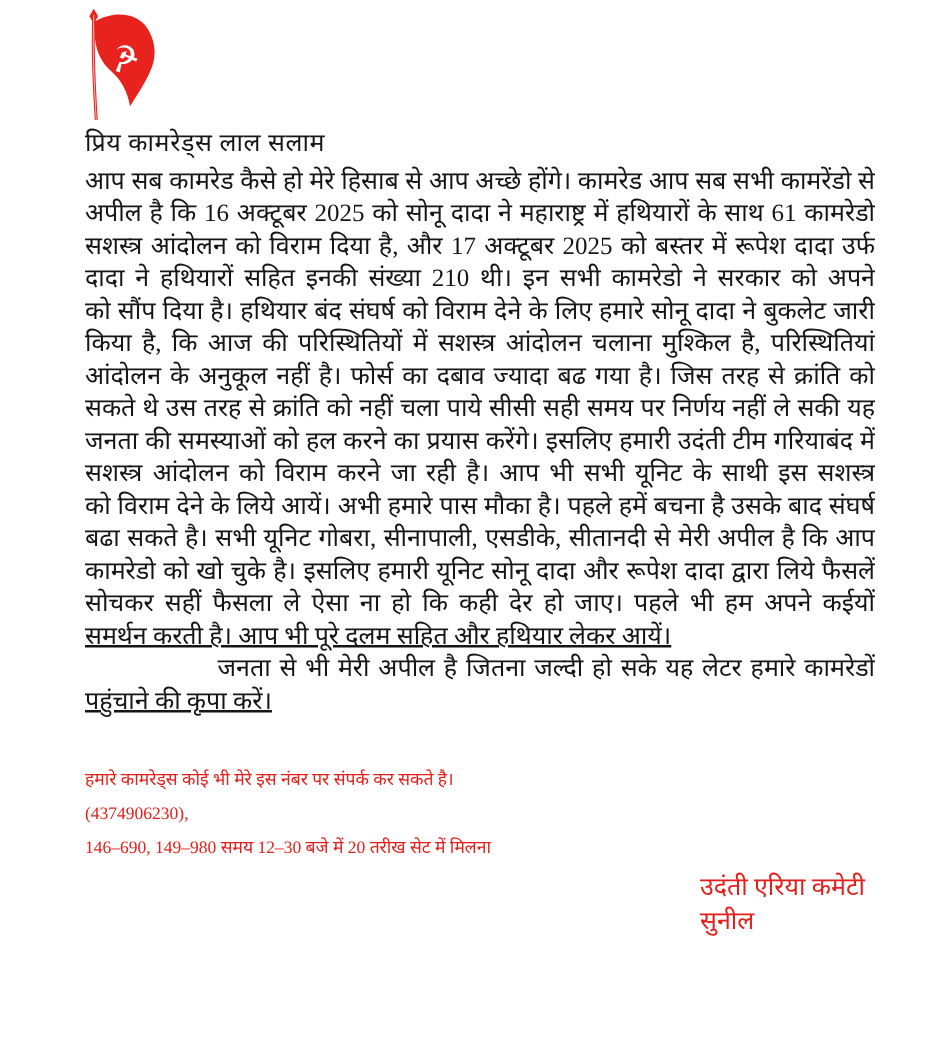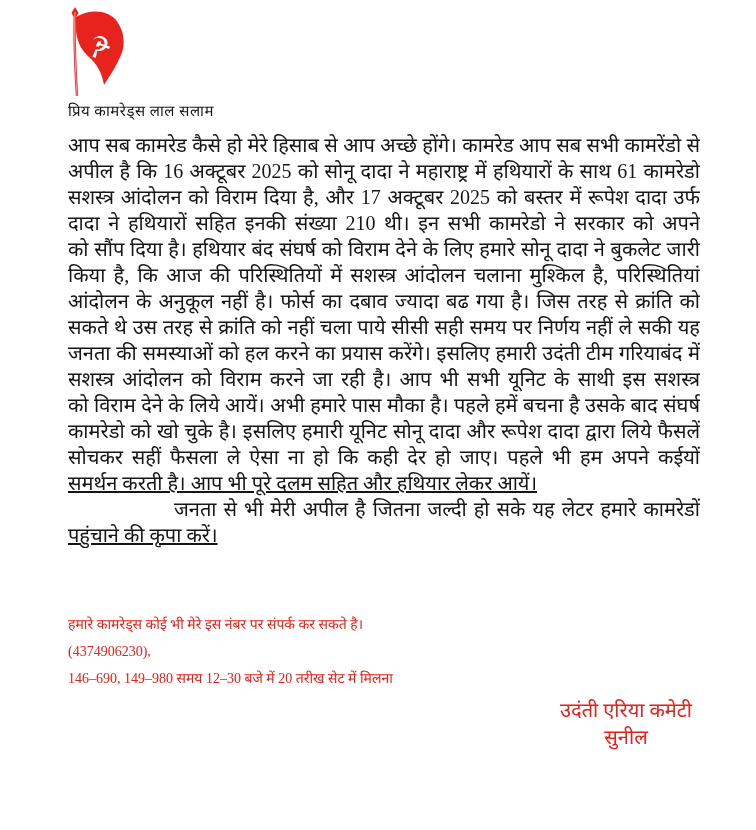--- a/index.html
+++ b/index.html
@@ -20,21 +20,21 @@
     position: absolute;
     left: 60px;
     top: 4px;
     width: 84px;
     height: 98px;
   }
   .salutation {
     position: absolute;
     left: 68px;
     top: 100px;
-    font-size: 15px;
+    font-size: 20px;
     letter-spacing: 0.5px;
     white-space: nowrap;
   }
   .body-block {
     position: absolute;
     left: 68px;
     top: 132px;
     width: 632px;
     font-size: 20px;
   }
@@ -61,21 +61,21 @@
   }
   .contact-line {
     height: 27px;
     line-height: 27px;
     overflow: hidden;
   }
   .signature-block {
     position: absolute;
     right: 64px;
     top: 697px;
-    text-align: center;
+    text-align: left;
     font-size: 20px;
   }
   .signature-line {
     height: 27px;
     line-height: 27px;
     white-space: nowrap;
   }
 </style>
 </head>
 <body>
@@ -108,20 +108,21 @@
     <div class="jline">अपील है कि 16 अक्टूबर 2025 को सोनू दादा ने महाराष्ट्र में हथियारों के साथ 61 कामरेडो सहित</div>
     <div class="jline">सशस्त्र आंदोलन को विराम दिया है, और 17 अक्टूबर 2025 को बस्तर में रूपेश दादा उर्फ सतीश</div>
     <div class="jline">दादा ने हथियारों सहित इनकी संख्या 210 थी। इन सभी कामरेडो ने सरकार को अपने हथियारों</div>
     <div class="jline">को सौंप दिया है। हथियार बंद संघर्ष को विराम देने के लिए हमारे सोनू दादा ने बुकलेट जारी</div>
     <div class="jline">किया है, कि आज की परिस्थितियों में सशस्त्र आंदोलन चलाना मुश्किल है, परिस्थितियां सशस्त्र</div>
     <div class="jline">आंदोलन के अनुकूल नहीं है। फोर्स का दबाव ज्यादा बढ गया है। जिस तरह से क्रांति को चला</div>
     <div class="jline">सकते थे उस तरह से क्रांति को नहीं चला पाये सीसी सही समय पर निर्णय नहीं ले सकी यह</div>
     <div class="jline">जनता की समस्याओं को हल करने का प्रयास करेंगे। इसलिए हमारी उदंती टीम गरियाबंद में</div>
     <div class="jline">सशस्त्र आंदोलन को विराम करने जा रही है। आप भी सभी यूनिट के साथी इस सशस्त्र आंदोलन</div>
     <div class="jline">को विराम देने के लिये आयें। अभी हमारे पास मौका है। पहले हमें बचना है उसके बाद संघर्ष आगे</div>
+    <div class="jline">बढा सकते है। सभी यूनिट गोबरा, सीनापाली, एसडीके, सीतानदी से मेरी अपील है कि आप</div>
     <div class="jline">कामरेडो को खो चुके है। इसलिए हमारी यूनिट सोनू दादा और रूपेश दादा द्वारा लिये फैसलें का</div>
     <div class="jline">सोचकर सहीं फैसला ले ऐसा ना हो कि कही देर हो जाए। पहले भी हम अपने कईयों महत्वपूर्ण</div>
     <div class="jline lastline">समर्थन करती है। आप भी पूरे दलम सहित और हथियार लेकर आयें।</div>
     <div class="jline indent">जनता से भी मेरी अपील है जितना जल्दी हो सके यह लेटर हमारे कामरेडों तक</div>
     <div class="jline lastline">पहुंचाने की कृपा करें।</div>
   </div>
 
   <div class="contact-block" style="color:#e3201b;">
     <div class="contact-line">हमारे कामरेड्स कोई भी मेरे इस नंबर पर संपर्क कर सकते है।</div>
     <div class="contact-line">(4374906230),</div>

